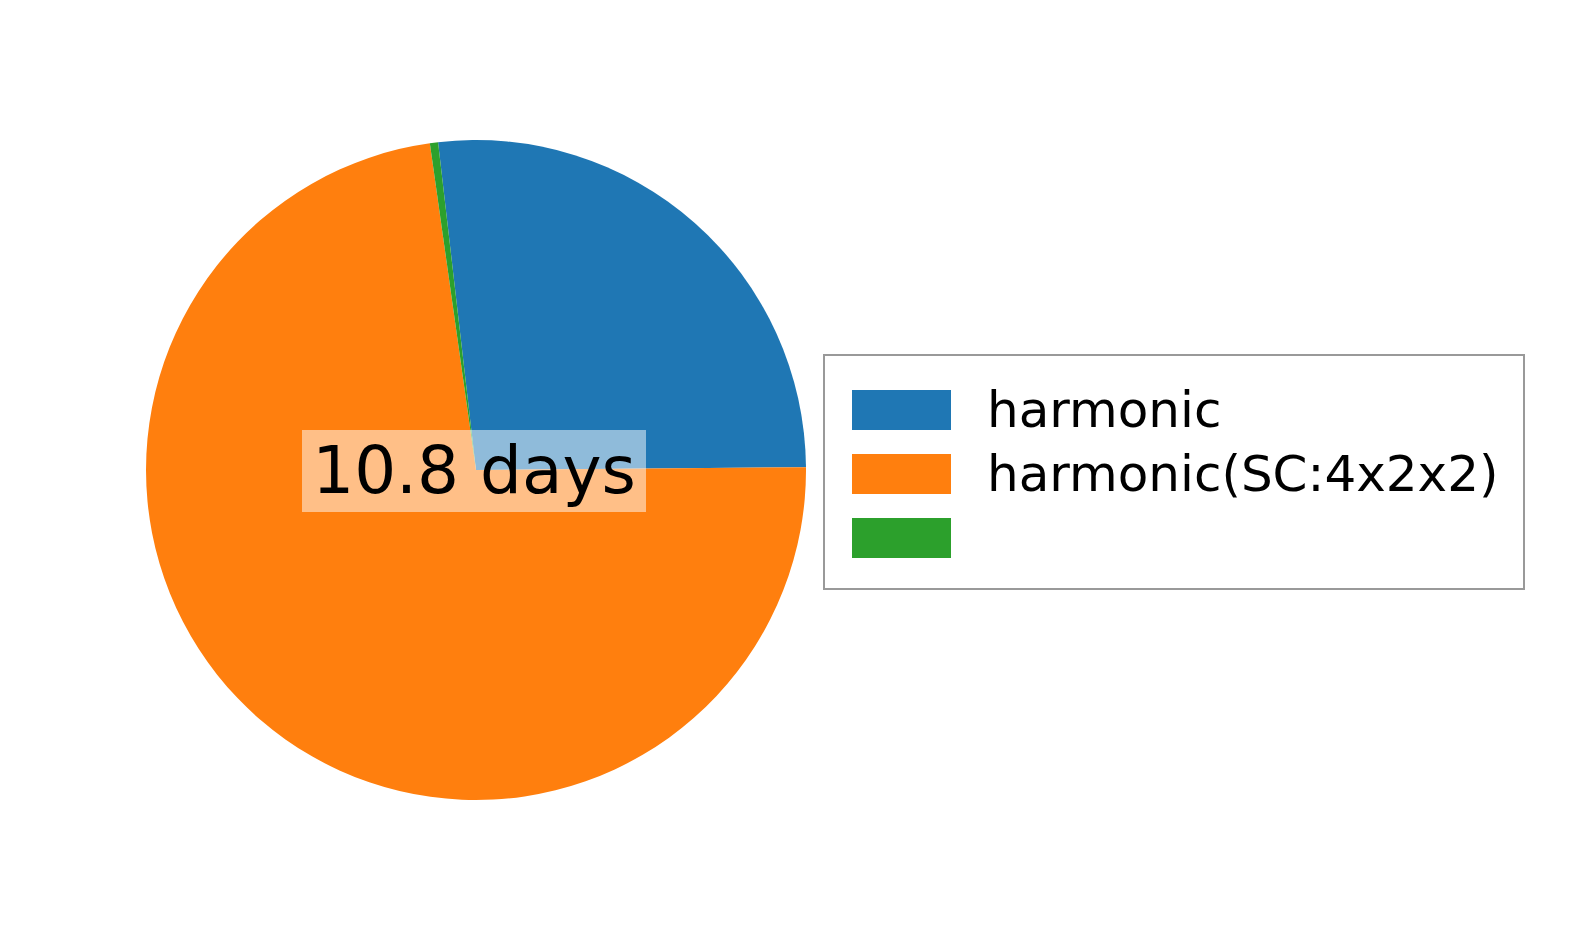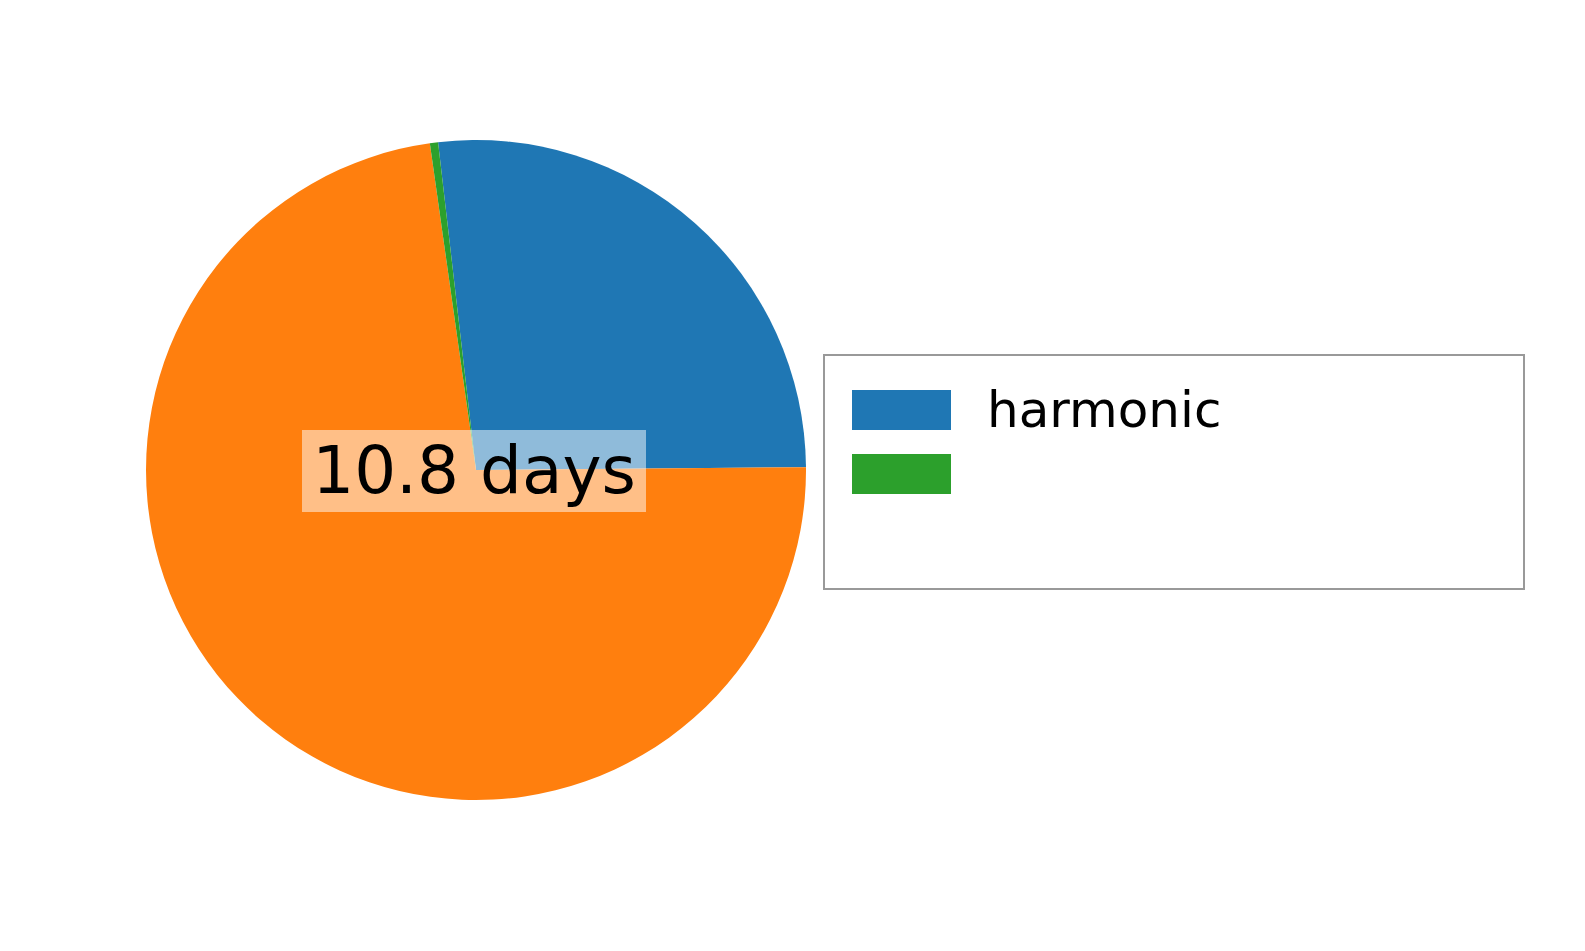--- a/index.html
+++ b/index.html
@@ -109,20 +109,24 @@
     <span id="center-label-text" style="color: rgb(0, 0, 0);">10.8 days</span>
   </div>
 
   <div id="legend" style="border-color: rgb(153, 153, 153); background: rgb(255, 255, 255);">
 
     <div class="legend-row">
       <span class="legend-swatch" id="swatch-0" style="background: rgb(31, 119, 180);"></span>
       <span class="legend-label">harmonic</span>
     </div>
 
+    <div class="legend-row">
+      <span class="legend-swatch" id="swatch-1" style="background: rgb(255, 127, 14);"></span>
+      <span class="legend-label">harmonic(SC:4x2x2)</span>
+    </div>
 
     <div class="legend-row">
       <span class="legend-swatch" id="swatch-2" style="background: rgb(44, 160, 44);"></span>
     </div>
 
   </div>
 
 </div>
 
 </body></html>

